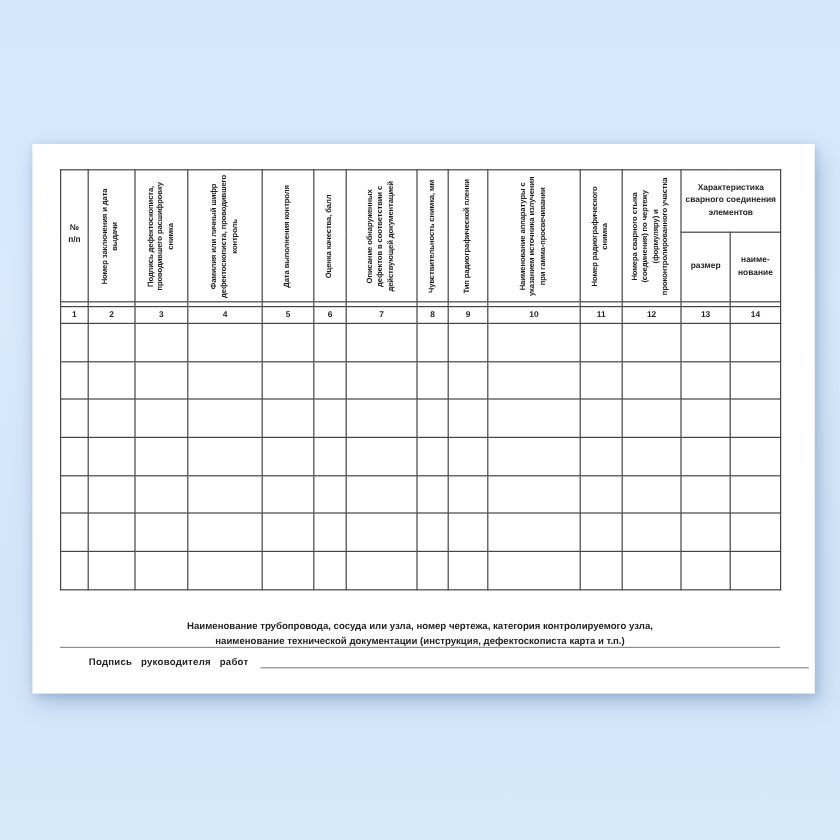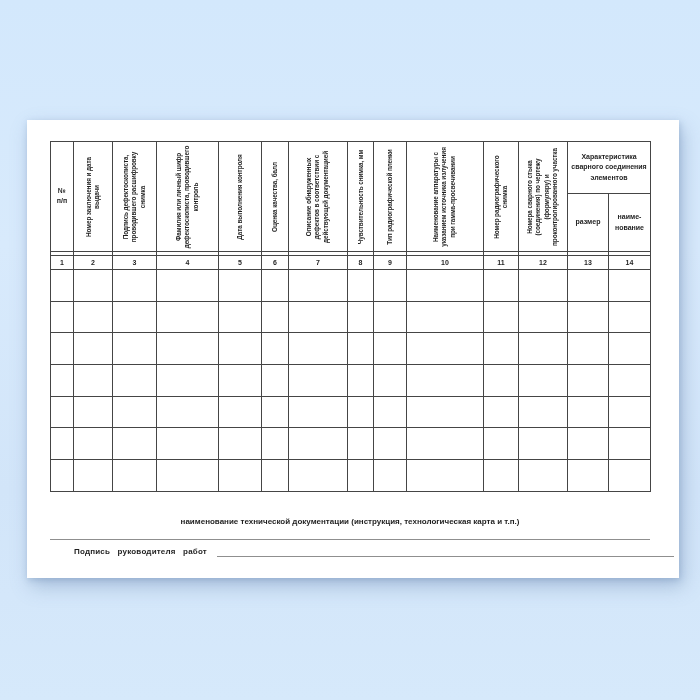--- a/index.html
+++ b/index.html
@@ -264,21 +264,22 @@
             <td></td>
             <td></td>
             <td></td>
             <td></td>
           </tr>
         </tbody>
     </table>
   </div>
 
   <div class="caption">
-    <div>наименование технической документации (инструкция, технологическая карта и т.п.)</div>
+    <div>Наименование трубопровода, сосуда или узла, номер чертежа, категория контролируемого узла,</div>
+    <div>наименование технической документации (инструкция, дефектоскописта карта и т.п.)</div>
   </div>
 
   <div class="rule"></div>
 
   <div class="signature">
     <span class="sig-label">Подпись руководителя работ</span>
     <span class="sig-line"></span>
   </div>
 
 </div>

